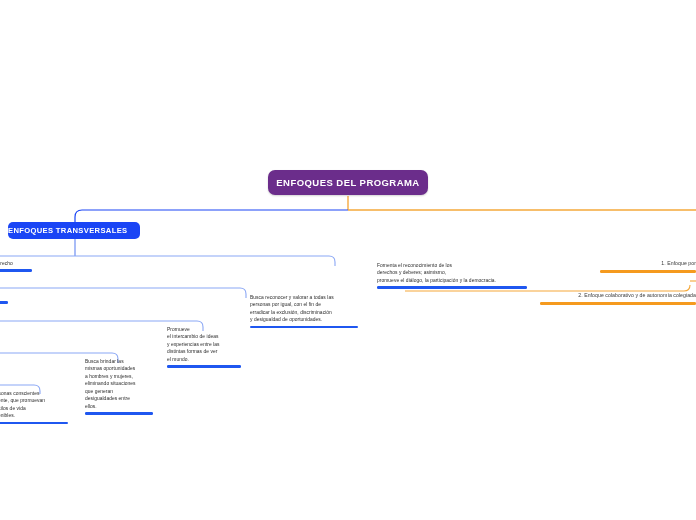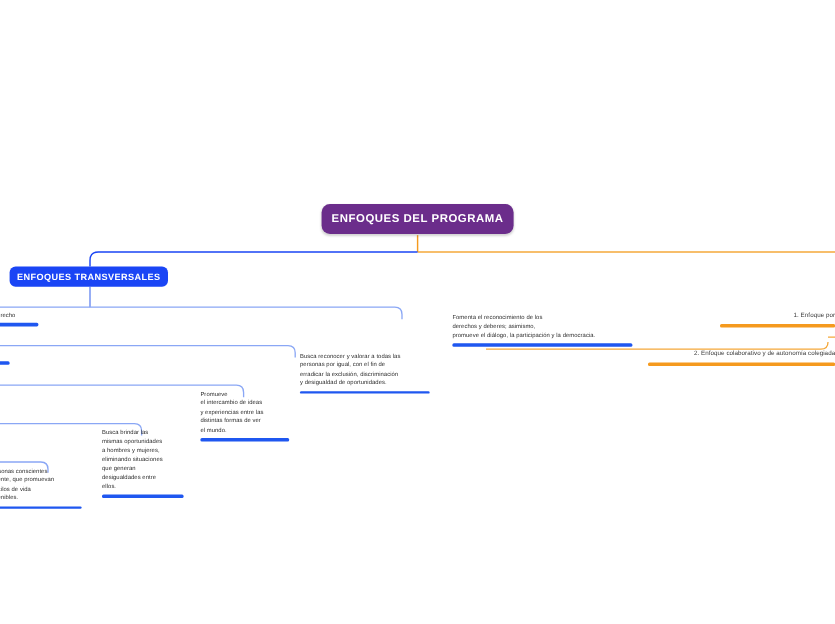--- a/index.html
+++ b/index.html
@@ -36,21 +36,21 @@
     box-shadow:0 1px 2px rgba(0,0,0,.18);
   }
   
   .node-pill-blue{
     background:#1a45f5;
     color:#ffffff;
     border-radius:5px;
     font-size:7.6px;
     font-weight:bold;
     letter-spacing:.35px;
-    display:flex;align-items:center;justify-content:center;
+    display:flex;align-items:center;
     text-align:center;
   }
   
   .leaf{
     position:absolute;
     font-size:4.9px;
     line-height:1.52;
     color:#2b2b2b;
     letter-spacing:.05px;
   }

